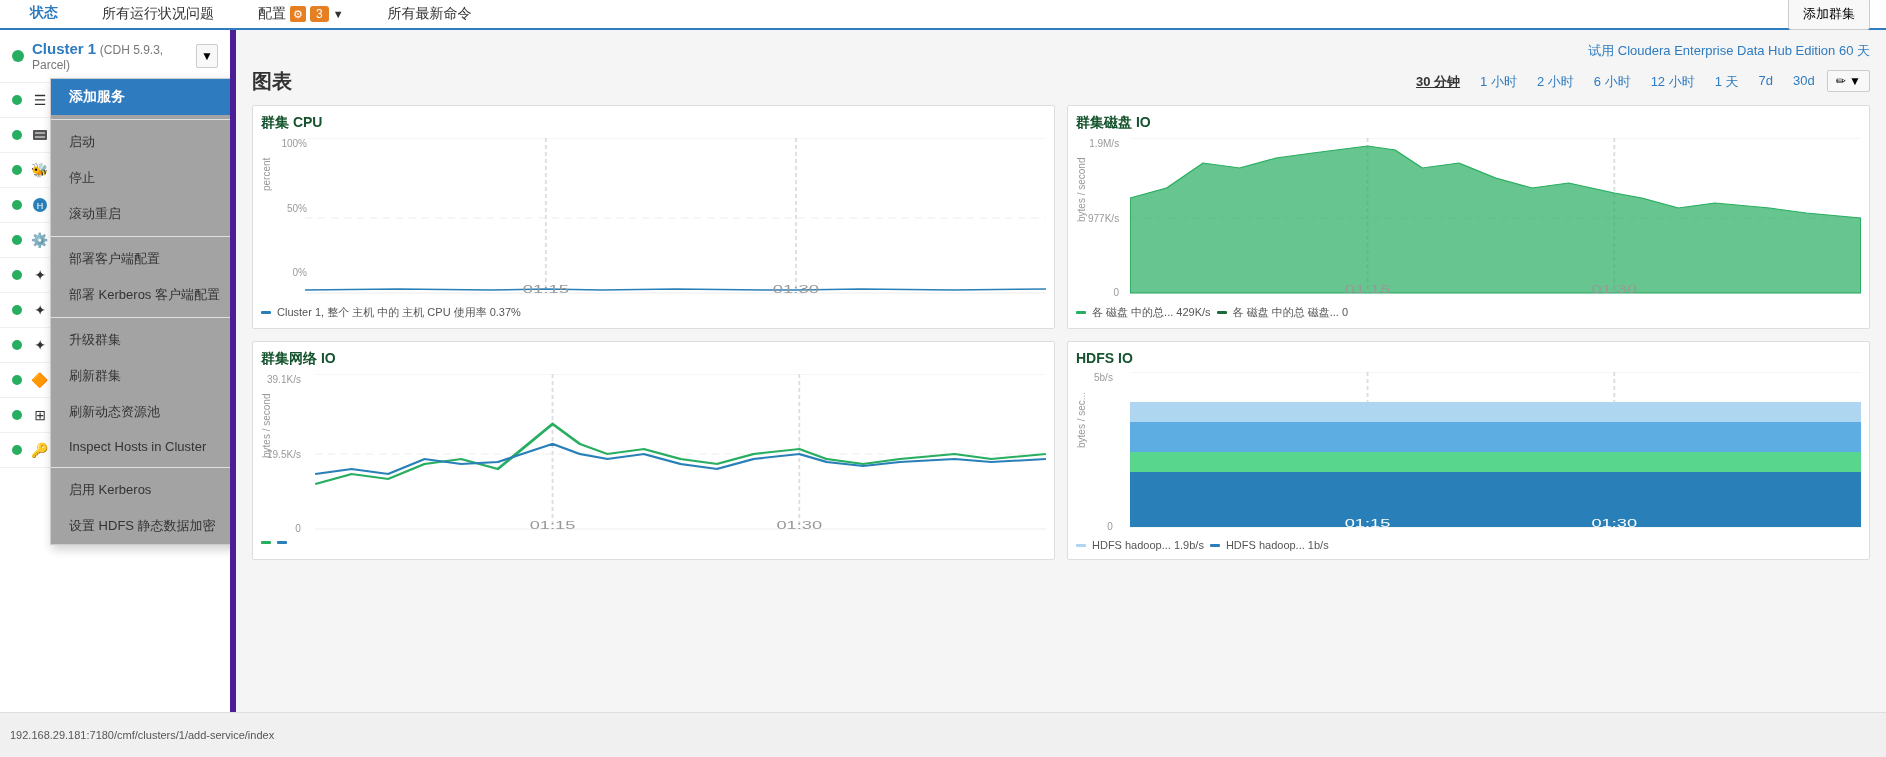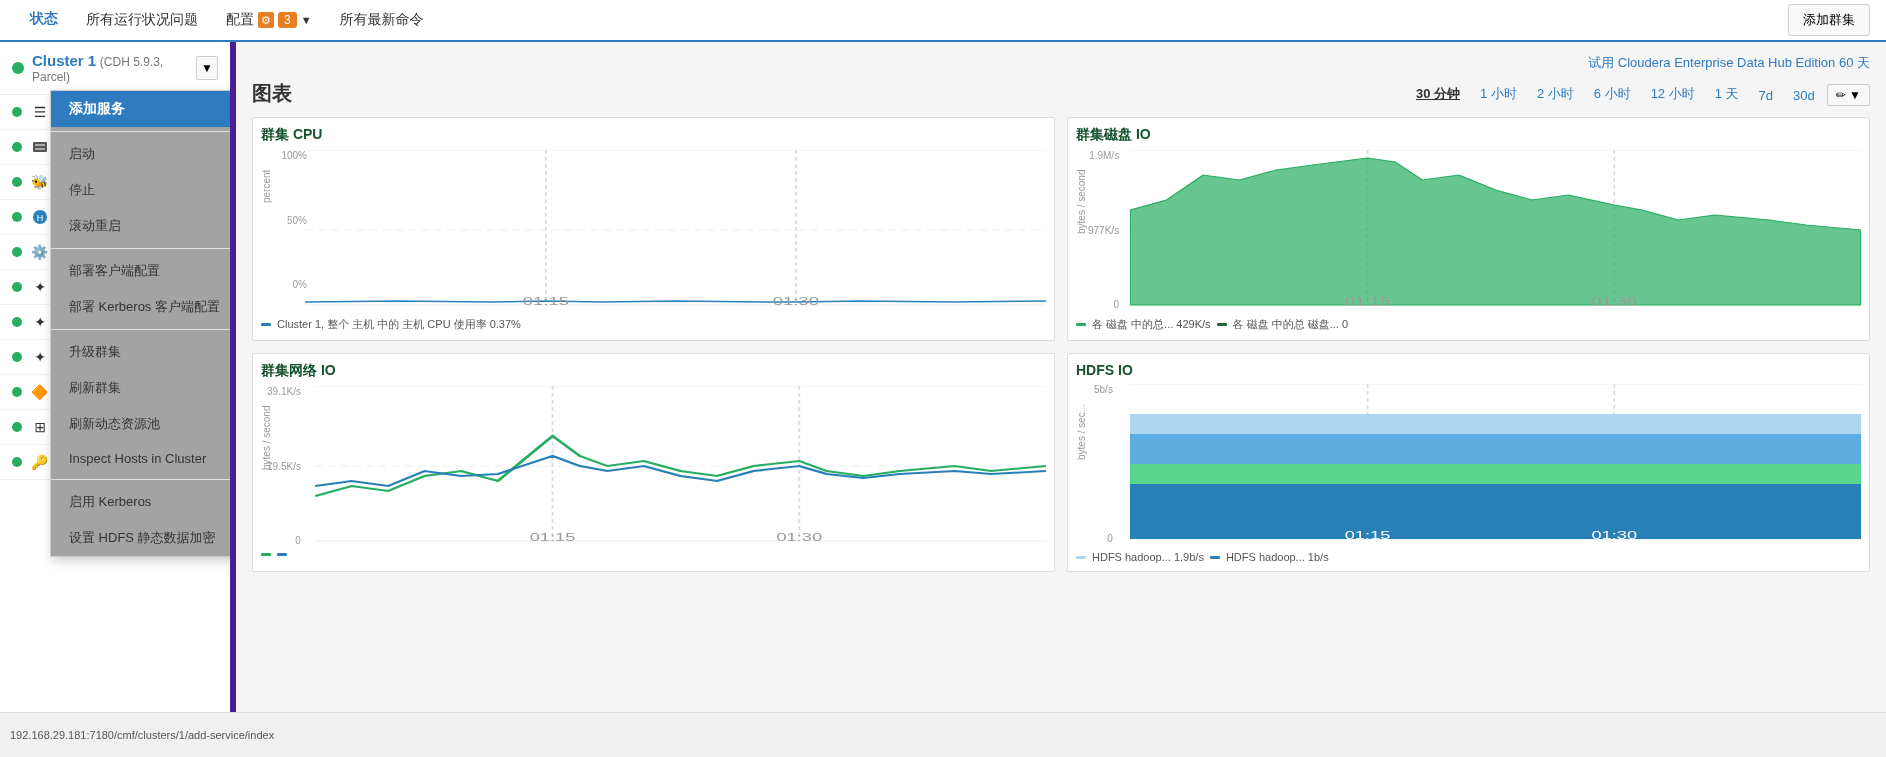--- a/index.html
+++ b/index.html
@@ -5,21 +5,22 @@
     * { box-sizing: border-box; margin: 0; padding: 0; }
     body { font-family: Arial, "Microsoft YaHei", sans-serif; font-size: 13px; background: #f5f5f5; color: #333; overflow: hidden; }
 
     
     .top-nav {
       background: #fff;
       border-bottom: 2px solid #2e7bbf;
       display: flex;
       align-items: center;
       padding: 0 16px;
-      height: 42px;
+      height: 30px;
+      gap: 16px;
     }
     .top-nav-item {
       padding: 12px 14px;
       cursor: pointer;
       color: #333;
       font-size: 14px;
       display: flex; align-items: center; gap: 4px;
     }
     .top-nav-item.active {
       border-bottom: 3px solid #2e7bbf;
@@ -181,21 +182,21 @@
       gap: 16px;
     }
     .charts-title {
       font-size: 20px;
       font-weight: bold;
       color: #333;
     }
     .time-buttons {
       margin-left: auto;
       display: flex;
-      align-items: flex-end;
+      align-items: flex-start;
       gap: 4px;
     }
     .time-btn {
       padding: 3px 8px;
       cursor: pointer;
       color: #2e7bbf;
       font-size: 13px;
       border: none;
       background: none;
     }

